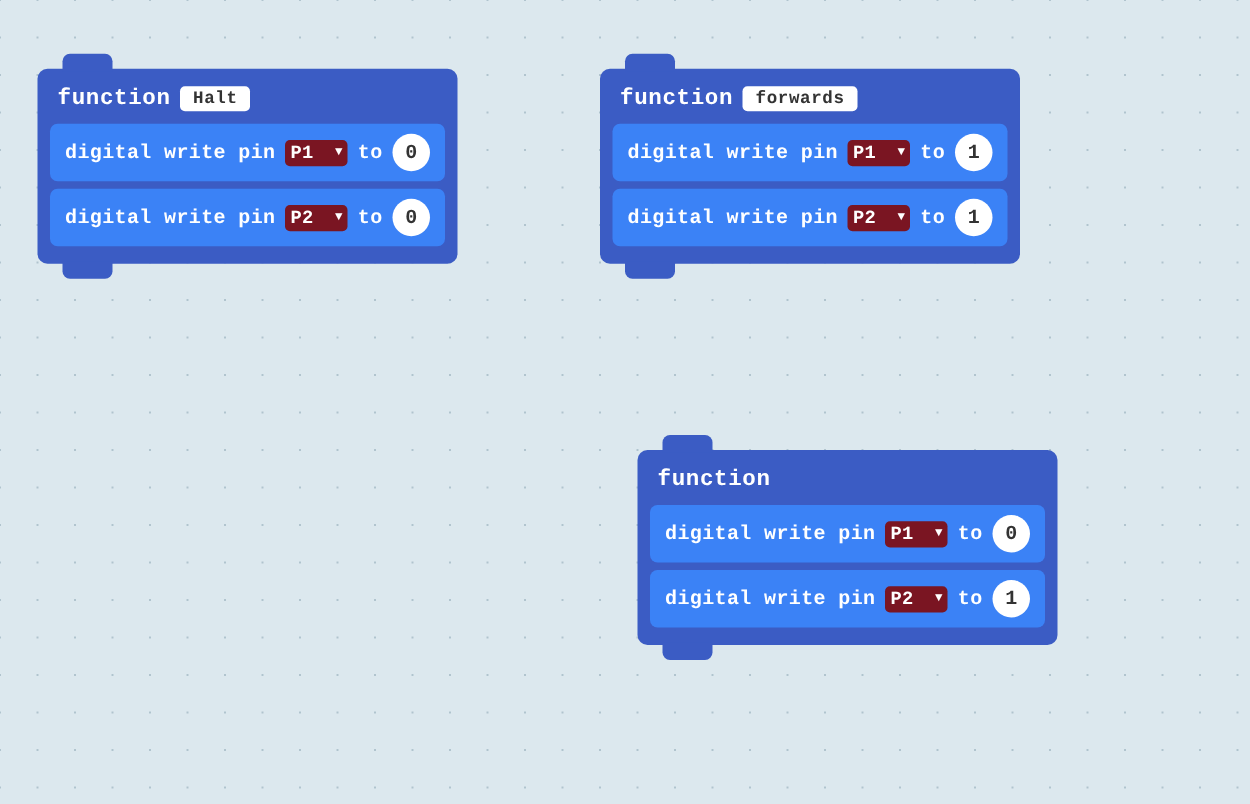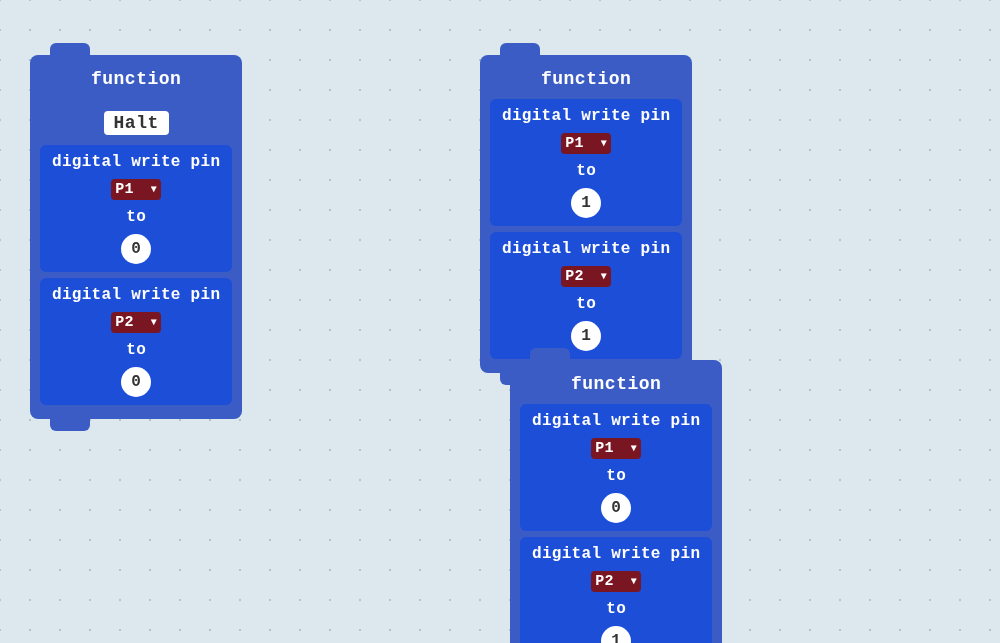--- a/index.html
+++ b/index.html
@@ -52,50 +52,48 @@
       left: 20px;
       width: 40px;
       height: 14px;
       background: #3b5cc4;
       border-radius: 0 0 6px 6px;
     }
 
     .function-header {
       display: flex;
       align-items: center;
-      gap: 22px;
+      gap: 8px;
       padding: 4px 6px;
       color: white;
       font-size: 18px;
       font-weight: bold;
       letter-spacing: 0.5px;
-      flex-direction: column;
     }
 
     .function-label-box {
       background: white;
       color: #333;
       border-radius: 4px;
       padding: 2px 10px;
-      font-size: 18px;
+      font-size: 14px;
       font-weight: bold;
     }
 
     .digital-write-row {
-      background: #1d4ed8;
+      background: #3b82f6;
       border-radius: 6px;
       display: flex;
       align-items: center;
       padding: 8px 12px;
       color: white;
       font-size: 16px;
       font-weight: bold;
       gap: 8px;
       letter-spacing: 0.3px;
-      flex-direction: column;
     }
 
     .digital-write-row::before {
       content: '';
       position: absolute;
     }
 
     .pin-dropdown {
       background: #7a1522;
       border: none;
@@ -171,20 +169,21 @@
       <span class="caret">▼</span>
     </div>
     <span>to</span>
     <div class="value-circle">0</div>
   </div>
 </div>
 
 <div class="function-block block-forwards">
   <div class="function-header">
     <span>function</span>
+    <div class="function-label-box">forwards</div>
   </div>
   <div class="digital-write-row">
     <span>digital write pin</span>
     <div class="pin-dropdown">
       <span>P1</span>
       <span class="caret">▼</span>
     </div>
     <span>to</span>
     <div class="value-circle">1</div>
   </div>

